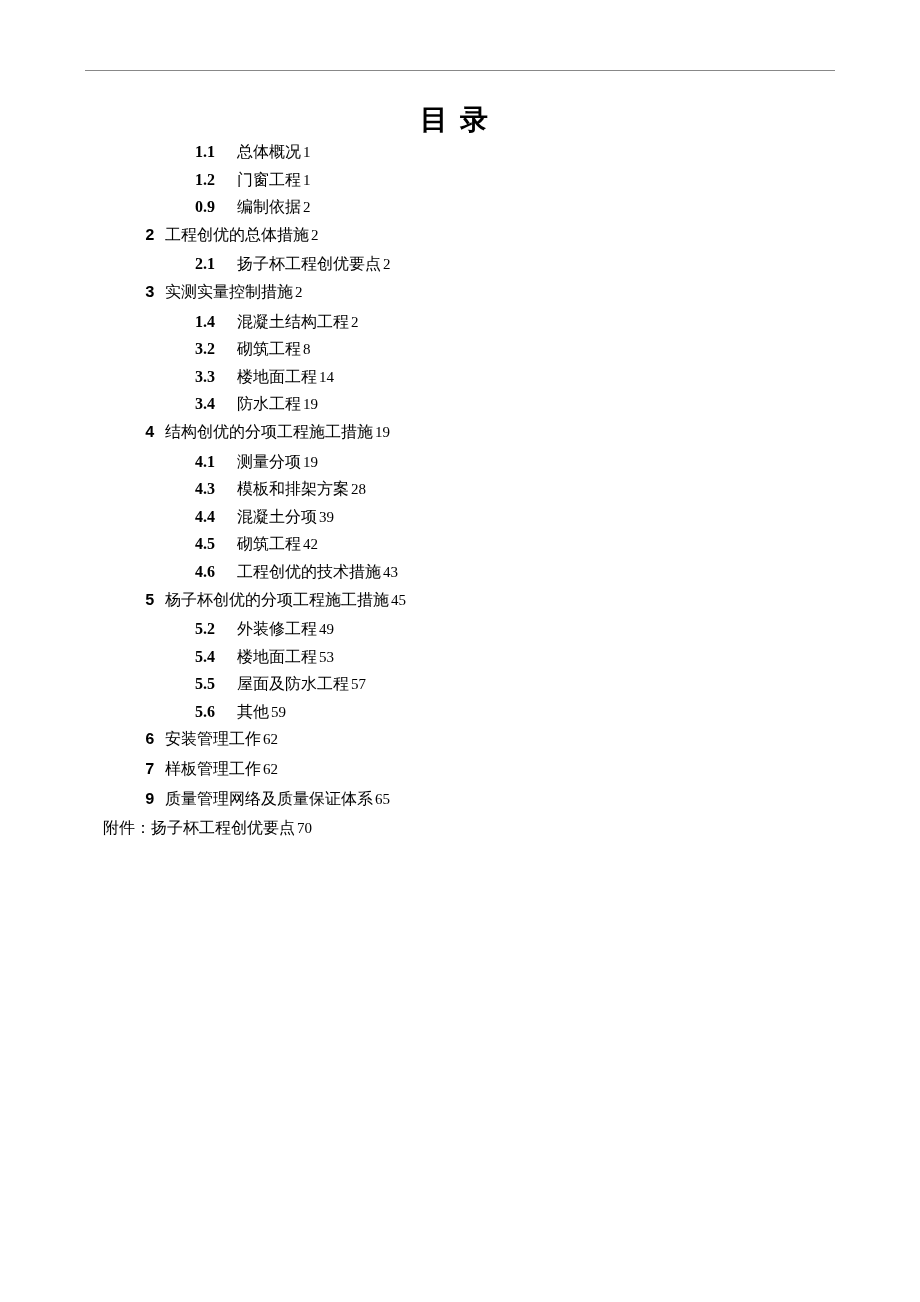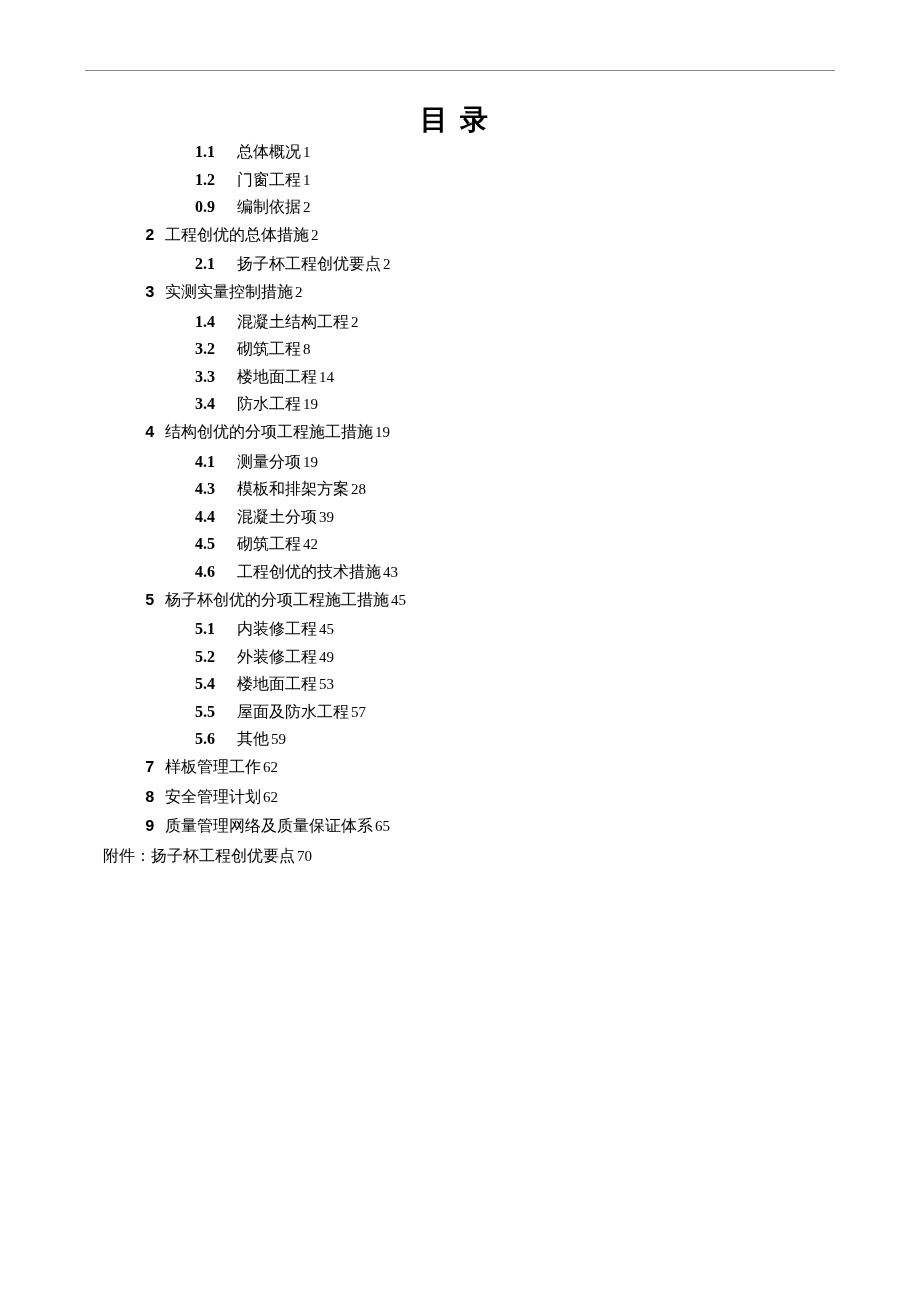--- a/index.html
+++ b/index.html
@@ -87,22 +87,21 @@
     <div class="toc-l2"><span class="section-num">3.2</span><span class="toc-text">砌筑工程</span><span class="toc-page">8</span></div>
     <div class="toc-l2"><span class="section-num">3.3</span><span class="toc-text">楼地面工程</span><span class="toc-page">14</span></div>
     <div class="toc-l2"><span class="section-num">3.4</span><span class="toc-text">防水工程</span><span class="toc-page">19</span></div>
     <div class="toc-l1"><span class="chapter-num">4</span><span class="toc-text">结构创优的分项工程施工措施</span><span class="toc-page">19</span></div>
     <div class="toc-l2"><span class="section-num">4.1</span><span class="toc-text">测量分项</span><span class="toc-page">19</span></div>
     <div class="toc-l2"><span class="section-num">4.3</span><span class="toc-text">模板和排架方案</span><span class="toc-page">28</span></div>
     <div class="toc-l2"><span class="section-num">4.4</span><span class="toc-text">混凝土分项</span><span class="toc-page">39</span></div>
     <div class="toc-l2"><span class="section-num">4.5</span><span class="toc-text">砌筑工程</span><span class="toc-page">42</span></div>
     <div class="toc-l2"><span class="section-num">4.6</span><span class="toc-text">工程创优的技术措施</span><span class="toc-page">43</span></div>
     <div class="toc-l1"><span class="chapter-num">5</span><span class="toc-text">杨子杯创优的分项工程施工措施</span><span class="toc-page">45</span></div>
-    <div class="toc-l2"><span class="section-num">5.1</span><span class="toc-text">内装修工程</span><span class="toc-page">45</span></div>
     <div class="toc-l2"><span class="section-num">5.2</span><span class="toc-text">外装修工程</span><span class="toc-page">49</span></div>
     <div class="toc-l2"><span class="section-num">5.4</span><span class="toc-text">楼地面工程</span><span class="toc-page">53</span></div>
     <div class="toc-l2"><span class="section-num">5.5</span><span class="toc-text">屋面及防水工程</span><span class="toc-page">57</span></div>
     <div class="toc-l2"><span class="section-num">5.6</span><span class="toc-text">其他</span><span class="toc-page">59</span></div>
+    <div class="toc-l1"><span class="chapter-num">6</span><span class="toc-text">安装管理工作</span><span class="toc-page">62</span></div>
     <div class="toc-l1"><span class="chapter-num">7</span><span class="toc-text">样板管理工作</span><span class="toc-page">62</span></div>
-    <div class="toc-l1"><span class="chapter-num">8</span><span class="toc-text">安全管理计划</span><span class="toc-page">62</span></div>
     <div class="toc-l1"><span class="chapter-num">9</span><span class="toc-text">质量管理网络及质量保证体系</span><span class="toc-page">65</span></div>
     <div class="toc-appendix"><span class="appendix-label">附件：</span><span class="appendix-label">扬子杯工程创优要点</span><span class="toc-page">70</span></div>
   </div>
 
 </body></html>

